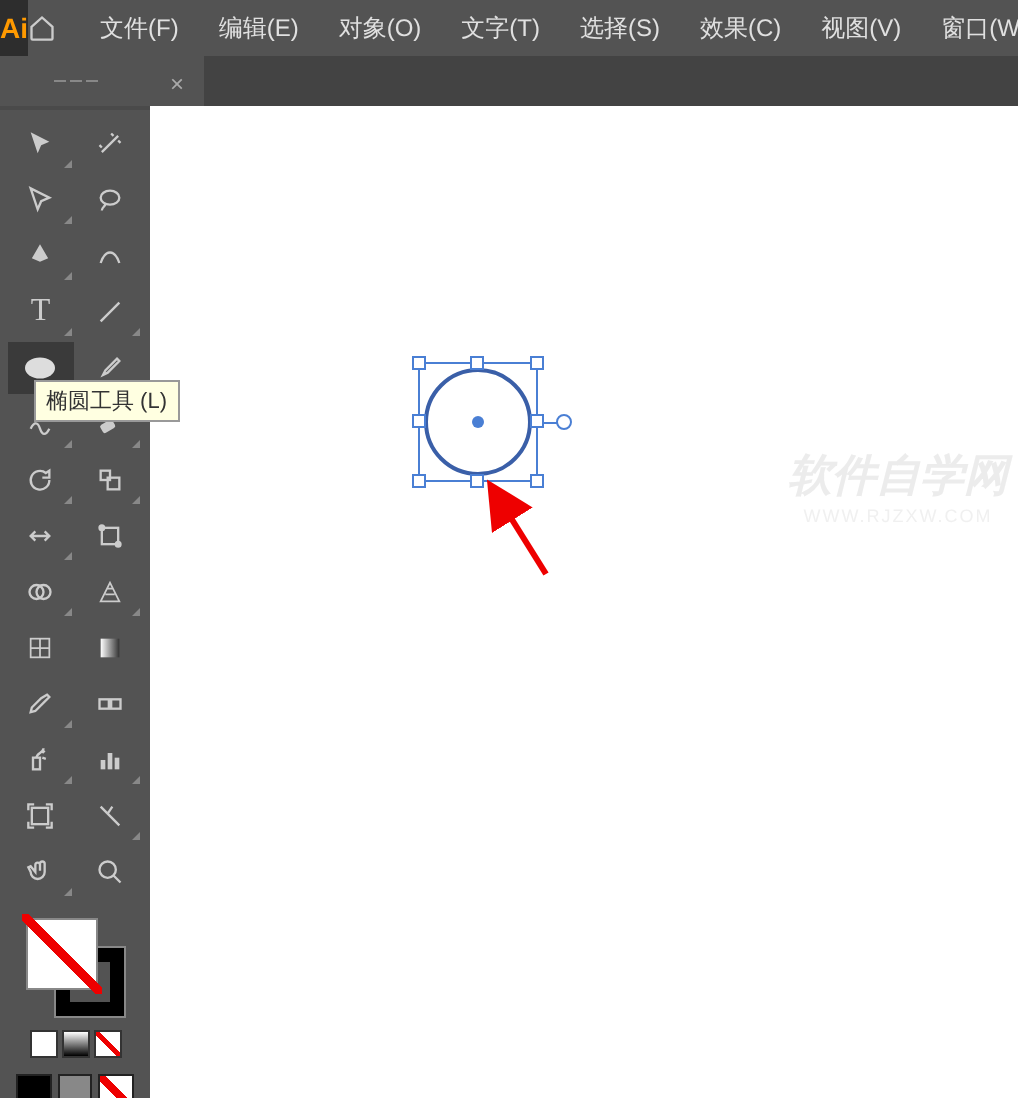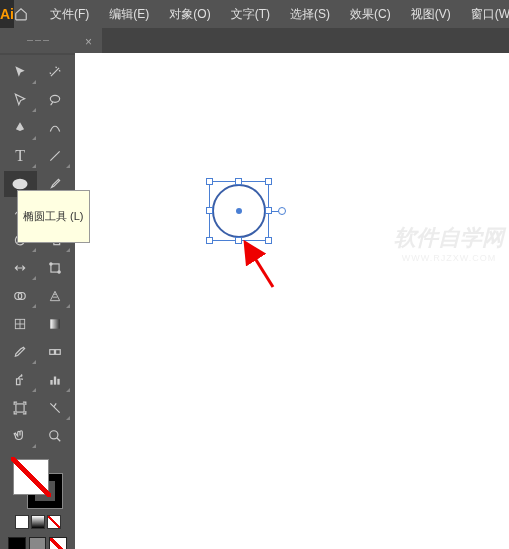--- a/index.html
+++ b/index.html
@@ -53,21 +53,21 @@
     .center-dot { position: absolute; top: 50%; left: 50%; width: 6px; height: 6px; margin: -3px 0 0 -3px; background: #4a7fd4; border-radius: 50%; }
     .radius-handle { position: absolute; top: 50%; right: -18px; margin-top: -4px; width: 8px; height: 8px; background: #fff; border: 1px solid #4a7fd4; border-radius: 50%; }
     .radius-line { position: absolute; top: 50%; right: -13px; width: 13px; height: 1px; background: #4a7fd4; }
     
     .arrow { position: absolute; left: 174px; top: 198px; }
     .arrow svg { overflow: visible; }
     
     .watermark { position: absolute; right: 5px; top: 170px; color: #e0e0e0; font-size: 22px; font-weight: bold; font-style: italic; opacity: 0.6; text-align: center; }
     .watermark-sub { font-size: 9px; letter-spacing: 1px; font-style: normal; font-weight: normal; opacity: 0.8; }
     
-    .tooltip { position: absolute; left: 17px; top: 190px; background: #ffffe1; border: 1px solid #999; font-size: 11px; padding: 18px 5px; color: #333; z-index: 100; white-space: nowrap; }
+    .tooltip { position: absolute; left: 17px; top: 190px; background: #ffffe1; border: 1px solid #999; font-size: 11px; padding: 2px 5px; color: #333; z-index: 100; white-space: nowrap; }
   </style>
 </head>
 <body>
 
 <div class="menu-bar">
   <div class="ai-logo">Ai</div>
   <div class="home-icon">
     <svg width="14" height="14" viewBox="0 0 24 24" fill="none" stroke="currentColor" stroke-width="2">
         <path d="M3 11l9-8 9 8v10a1 1 0 0 1-1 1H4a1 1 0 0 1-1-1z"></path>
       </svg>

